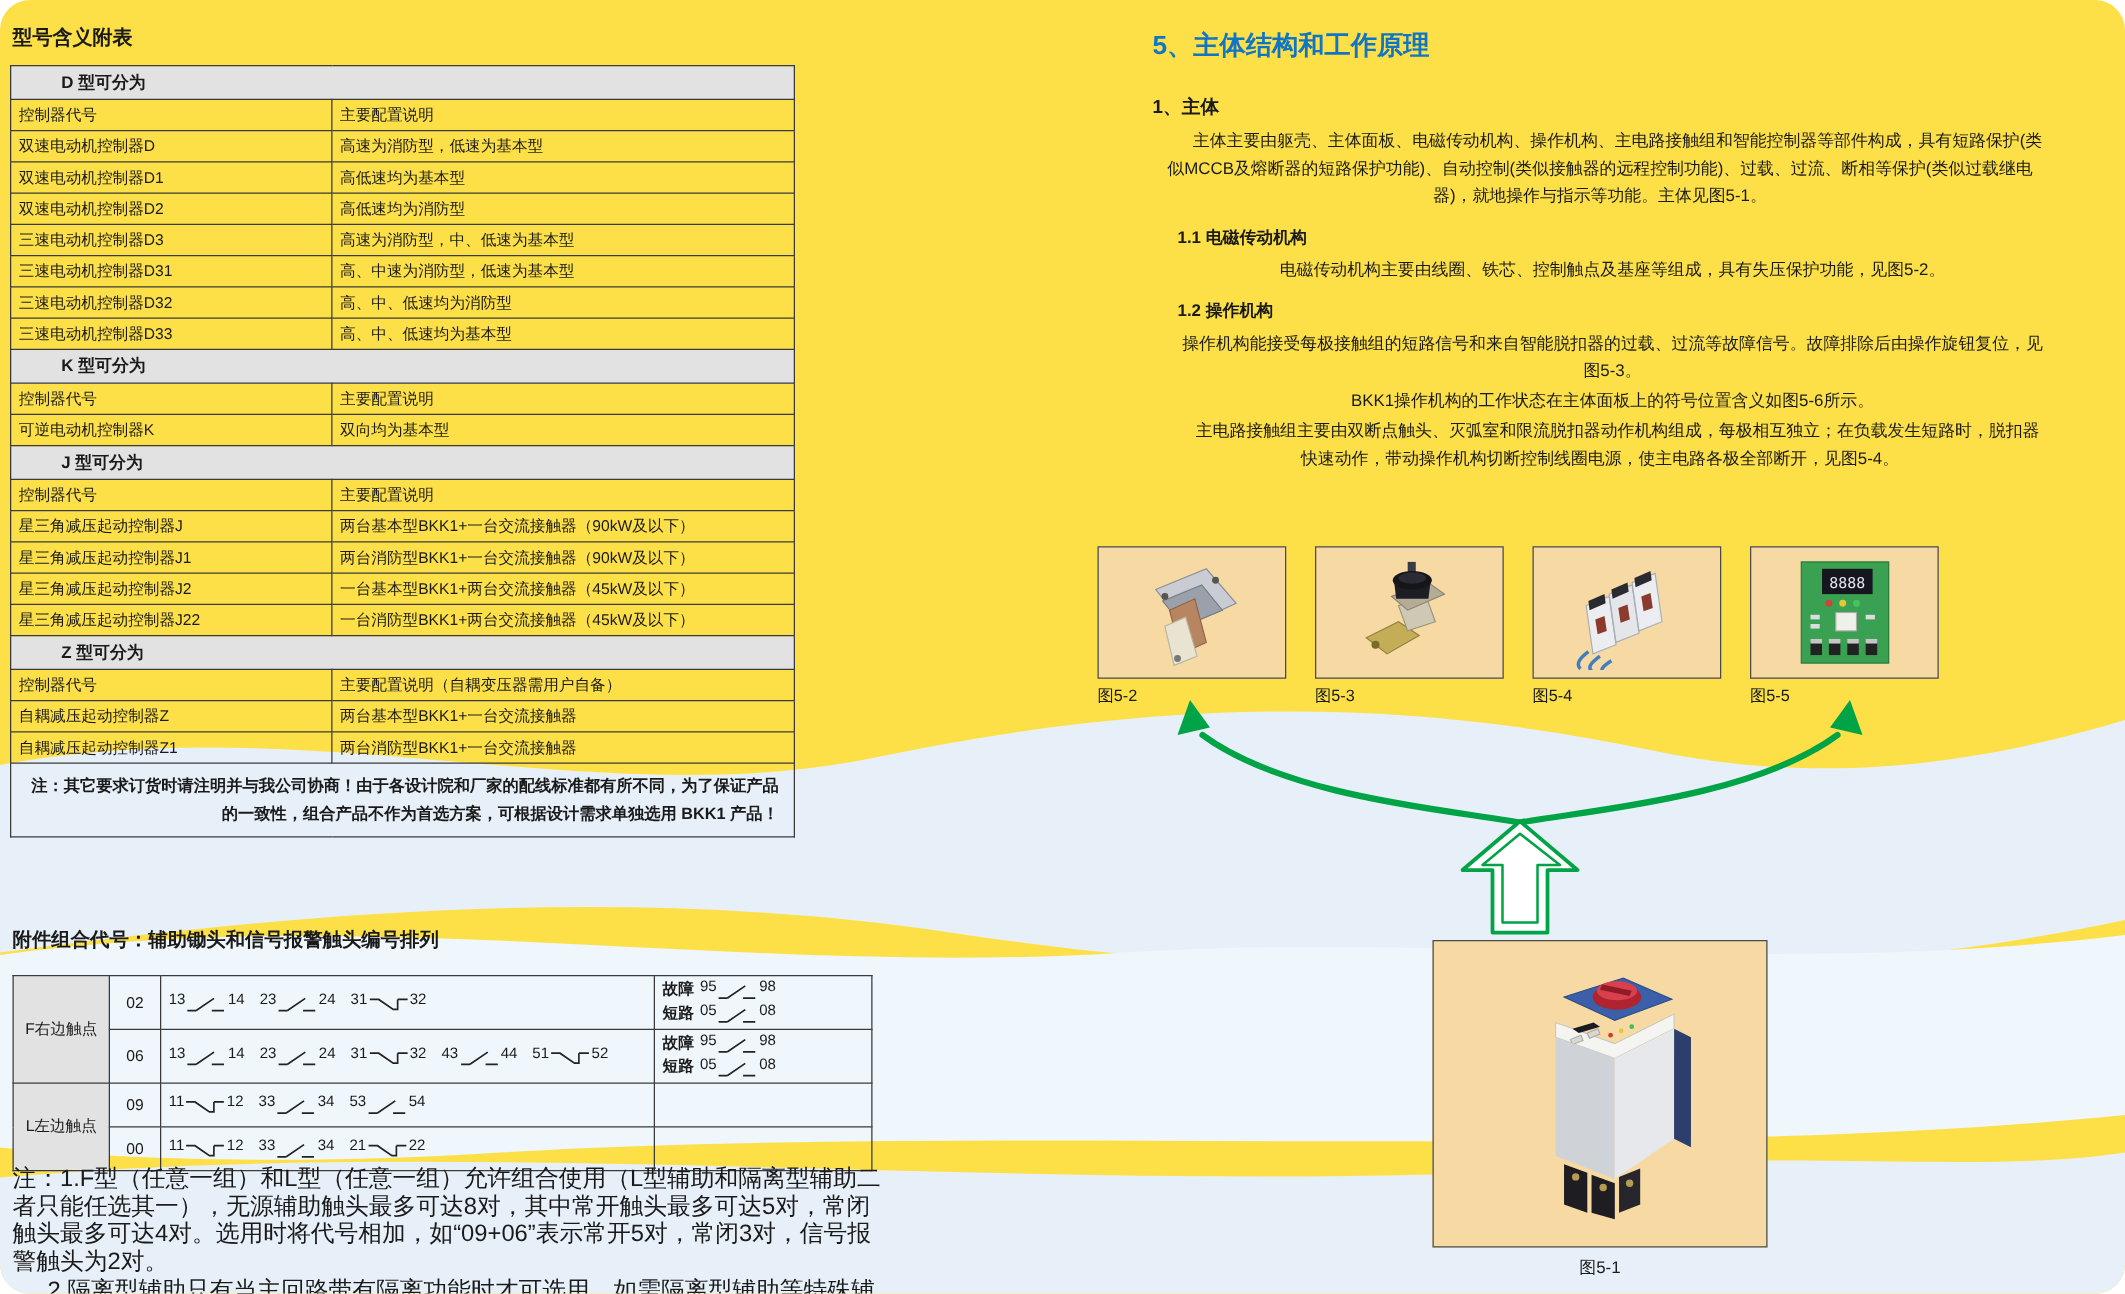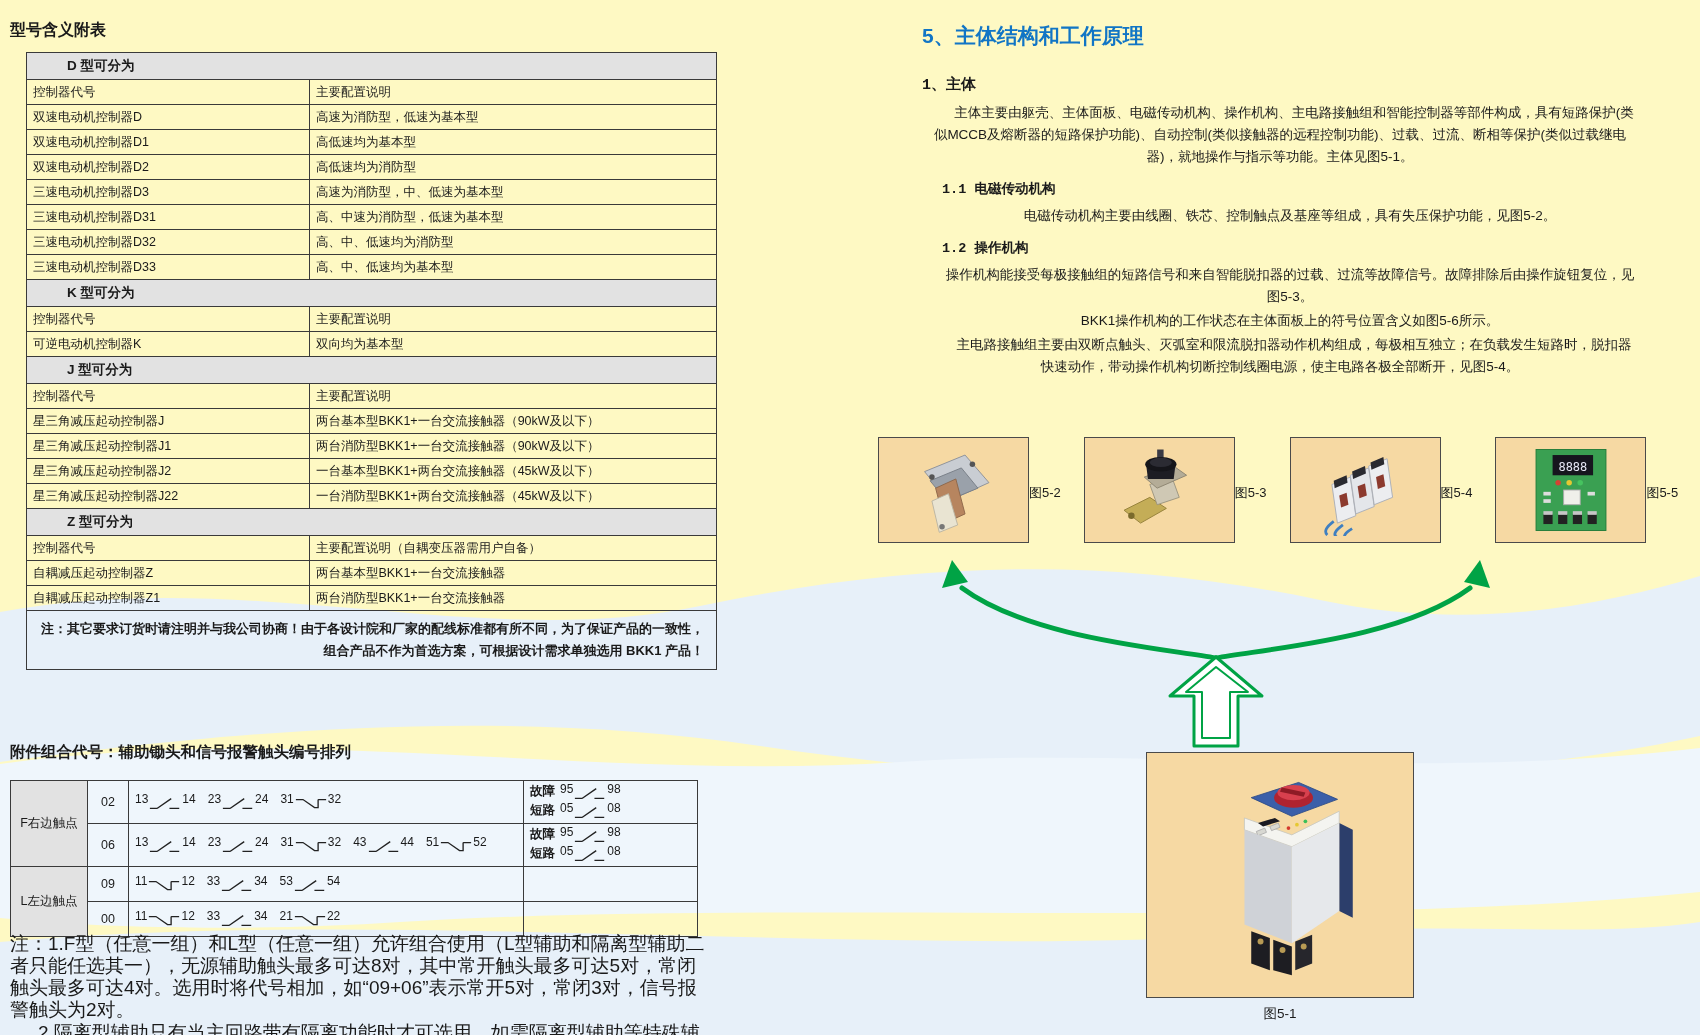--- a/index.html
+++ b/index.html
@@ -1,23 +1,23 @@
 <!DOCTYPE html>
 <html><head>
 <meta charset="utf-8">
 <style>
   html,body{margin:0;padding:0;background:#fff;}
-  .page{position:relative;width:1700px;height:1035px;background:#fef9c3;overflow:hidden;
-        font-family:"Liberation Sans","DejaVu Sans",sans-serif;color:#1a1a1a;}
+  .page{position:relative;width:1700px;height:1035px;background:#fde047;overflow:hidden;
+        font-family:"Liberation Sans","DejaVu Sans",sans-serif;color:#1a1a1a;border-radius:24px;}
   .bgwaves{position:absolute;left:0;top:0;width:1700px;height:1035px;z-index:0;}
   .content{position:relative;z-index:1;}
 
   
   .left-title{position:absolute;left:10px;top:20px;font-size:16px;font-weight:bold;}
-  #model-table{position:absolute;left:26px;top:52px;width:691px;border-collapse:collapse;font-size:12.5px;padding-left:48px;}
+  #model-table{position:absolute;left:8px;top:52px;width:628px;border-collapse:collapse;font-size:12.5px;padding-left:48px;}
   #model-table td{border:1px solid #3a3a3a;text-align:left;padding:3px 6px;height:18px;background:transparent;}
   #model-table td.sec-h{background:#e2e2e2;text-align:left;font-weight:bold;padding-left:40px;font-size:13.5px;height:20px;}
   #model-table td.note-cell{text-align:right;padding:7px 12px;line-height:22px;font-size:13px;font-weight:bold;}
 
   .acc-title{position:absolute;left:10px;top:742px;font-size:15.5px;font-weight:bold;}
   #acc-table{position:absolute;left:10px;top:780px;width:688px;border-collapse:collapse;font-size:12.5px;}
   #acc-table td{border:1px solid #3a3a3a;height:30px;padding:2px 6px;background:transparent;}
   #acc-table td.group{background:#e2e2e2;width:64px;text-align:center;}
   #acc-table td.code{width:28px;text-align:center;}
   #acc-table td.diagram{width:382px;}
@@ -26,28 +26,28 @@
   svg.contact-sym{width:32px;height:16px;margin:3px 1px 0;}
   .alabel{font-weight:bold;margin-right:5px;font-size:12.5px;}
 
   #acc-notes{position:absolute;left:10px;top:933px;width:696px;font-size:19px;line-height:22px;}
   #acc-notes p{margin:0;}
   #acc-notes p.second{text-indent:28px;margin-top:1px;}
 
   
   #main-heading{position:absolute;left:922px;top:22px;font-size:21px;font-weight:bold;color:#1175c5;}
   #article{position:absolute;left:922px;top:66px;width:716px;font-size:13.5px;line-height:22px;}
-  #article h3{margin:9px 0 5px;font-size:15px;font-family:Liberation Mono, monospace;}
+  #article h3{margin:9px 0 5px;font-size:15px;}
   #article h3.sub{font-size:13.5px;margin:11px 0 4px 20px;}
   #article p{margin:0 0 2px;text-align:center;}
   #article p.indent{text-indent:28px;}
   #article p.marg{margin-left:20px;}
 
   .figrow{position:absolute;left:878px;top:437px;display:flex;gap:23px;}
-  .figcell{display:flex;flex-direction:row;align-items:center;}
+  .figcell{display:flex;flex-direction:column;align-items:flex-start;}
   .figbox{width:151px;height:106px;background:#f6d9a3;border:1px solid #4a4a4a;
           display:flex;align-items:center;justify-content:center;box-sizing:border-box;}
   .figbox svg{width:92px;height:92px;}
   .figlabel{font-size:13px;margin-top:5px;}
 
   .arrows-svg{position:absolute;left:860px;top:556px;width:760px;height:112px;}
   .blockarrow-svg{position:absolute;left:1164px;top:654px;width:104px;height:96px;}
 
   .mainfig{position:absolute;left:1146px;top:752px;width:268px;height:246px;background:#f6d9a3;
            border:1px solid #4a4a4a;display:flex;align-items:center;justify-content:center;box-sizing:border-box;}

